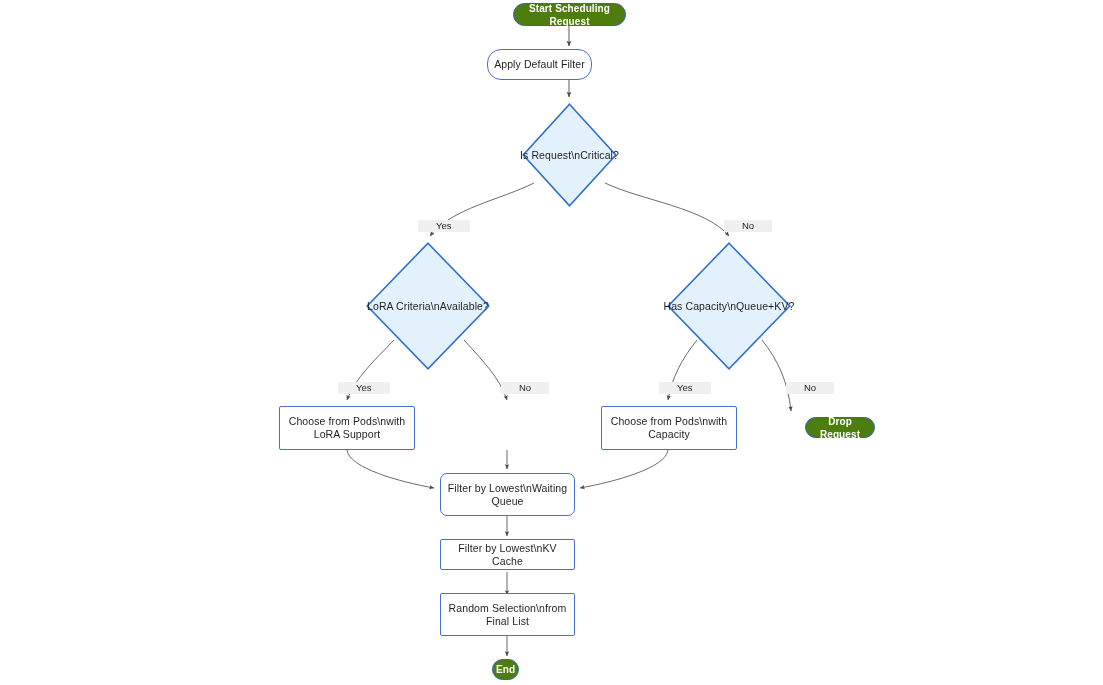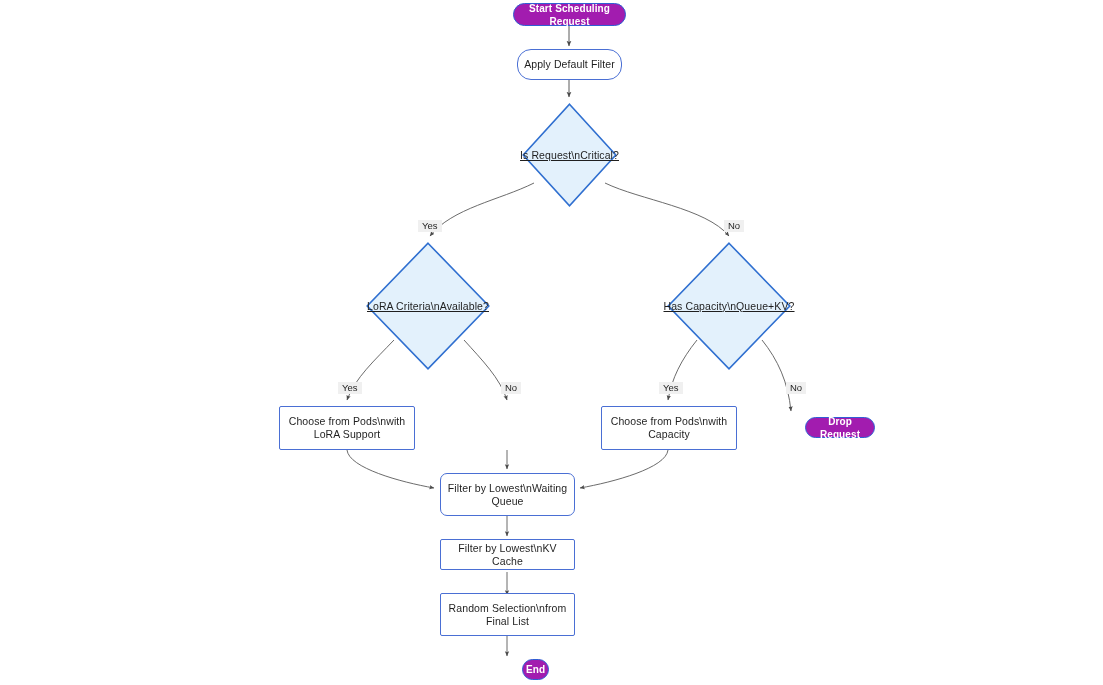--- a/index.html
+++ b/index.html
@@ -39,32 +39,31 @@
     font-size: 10.5px;
     line-height: 13px;
     letter-spacing: 0.1px;
   }
   .node.process {
     background: #ffffff;
     border: 1.4px solid #4a6fd4;
     border-radius: 2px;
   }
   .node.terminal {
-    background: #a21caf;
+    background: #4d7c0f;
     border: 1.4px solid #2f5fd4;
     border-radius: 40px;
     color: #ffffff;
     font-weight: bold;
     font-size: 10px;
     letter-spacing: 0.1px;
   }
   .node.decision {
     background: transparent;
     border: none;
-    text-decoration: underline;
   }
   .decision-shape {
     position: absolute;
     inset: 0;
   }
   .decision-shape svg {
     width: 100%;
     height: 100%;
     display: block;
   }
@@ -77,21 +76,21 @@
   .node-label {
     position: relative;
     z-index: 2;
     padding: 0 4px;
   }
   .edge-label {
     position: absolute;
     font-size: 9.5px;
     color: #1f1f1f;
     background: #f0f0f0;
-    padding: 0px 4px;
+    padding: 0px 18px;
     line-height: 12px;
     white-space: nowrap;
   }
 </style>
 </head>
 <body>
 
 <div id="canvas">
 
   <svg class="edges" viewBox="0 0 1103 685">
@@ -127,21 +126,21 @@
 
     <path d="M507,572 L507,595" fill="none" stroke="#5a5a5a" stroke-width="0.9" marker-end="url(#arrow)"></path>
 
     <path d="M507,636 L507,656" fill="none" stroke="#5a5a5a" stroke-width="0.9" marker-end="url(#arrow)"></path>
   </svg>
 
   <div class="node terminal" style="left:513px; top:3px; width:113px; height:23px;">
     <span class="node-label">Start Scheduling Request</span>
   </div>
 
-  <div class="node process" style="left:517px; top:49px; width:105px; height:31px;border-radius:14px;">
+  <div class="node process" style="left:487px; top:49px; width:105px; height:31px;border-radius:14px;">
     <span class="node-label">Apply Default Filter</span>
   </div>
 
   <div class="node decision" style="left:522px; top:103px; width:95px; height:104px;">
     <span class="decision-shape">
       <svg viewBox="0 0 95 104" preserveAspectRatio="none">
         <polygon points="47.5,1.2 93.8,52 47.5,102.8 1.2,52" fill="#e3f1fc" stroke="#2f6fd0" stroke-width="1.6"></polygon>
       </svg>
     </span>
     <span class="decision-label">Is Request\nCritical?</span>
@@ -187,21 +186,21 @@
 
   <div class="node process" style="left:440px; top:593px; width:135px; height:43px; flex-direction:column;">
     <span class="node-label">Random Selection\nfrom</span>
     <span class="node-label">Final List</span>
   </div>
 
   <div class="node process" style="left:440px; top:539px; width:135px; height:31px;">
     <span class="node-label">Filter by Lowest\nKV Cache</span>
   </div>
 
-  <div class="node terminal" style="left:522px; top:659px; width:27px; height:21px;">
+  <div class="node terminal" style="left:492px; top:659px; width:27px; height:21px;">
     <span class="node-label">End</span>
   </div>
 
   <div class="edge-label" style="left:418px; top:220px;">Yes</div>
   <div class="edge-label" style="left:724px; top:220px;">No</div>
   <div class="edge-label" style="left:338px; top:382px;">Yes</div>
   <div class="edge-label" style="left:501px; top:382px;">No</div>
   <div class="edge-label" style="left:659px; top:382px;">Yes</div>
   <div class="edge-label" style="left:786px; top:382px;">No</div>
 

